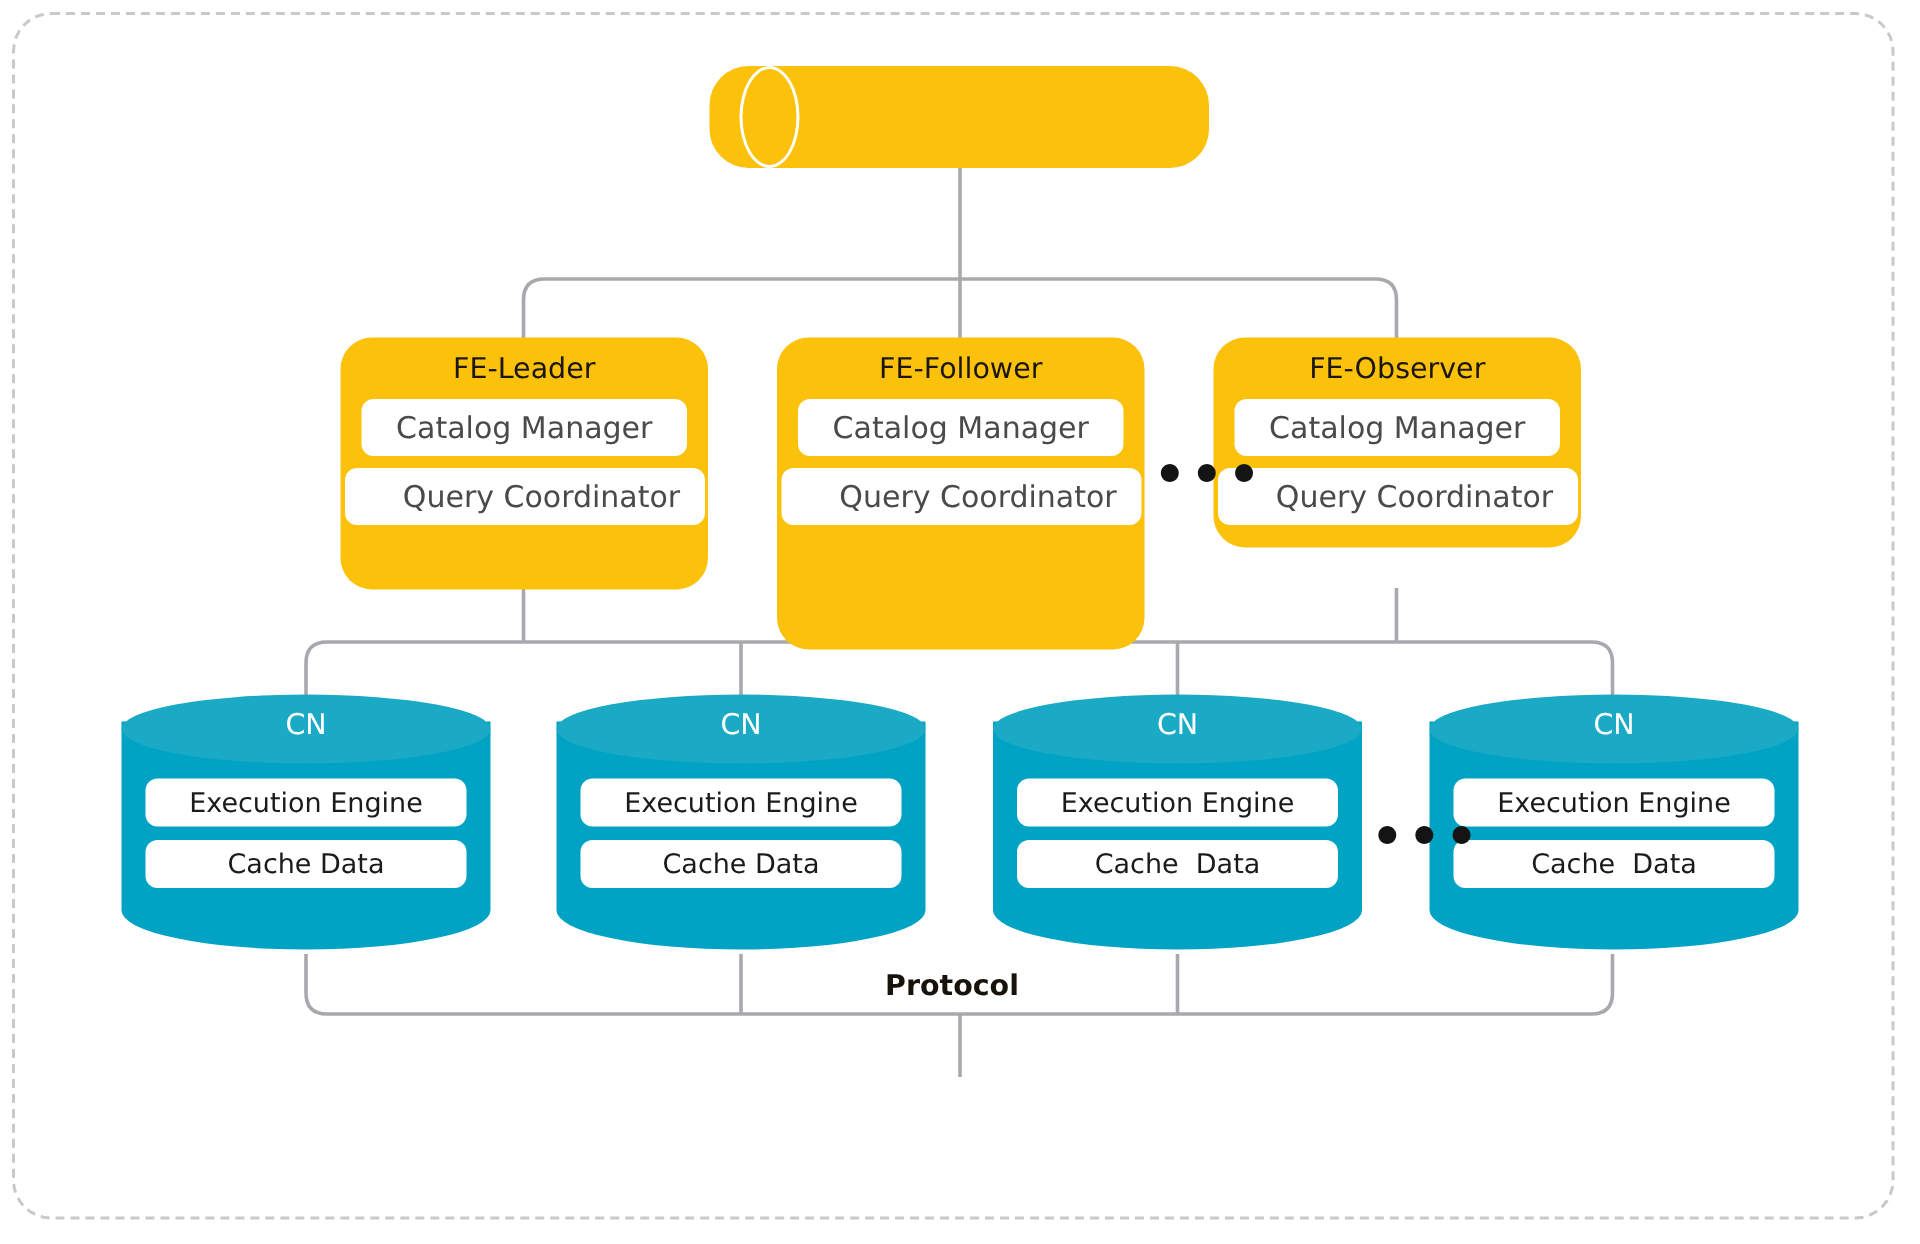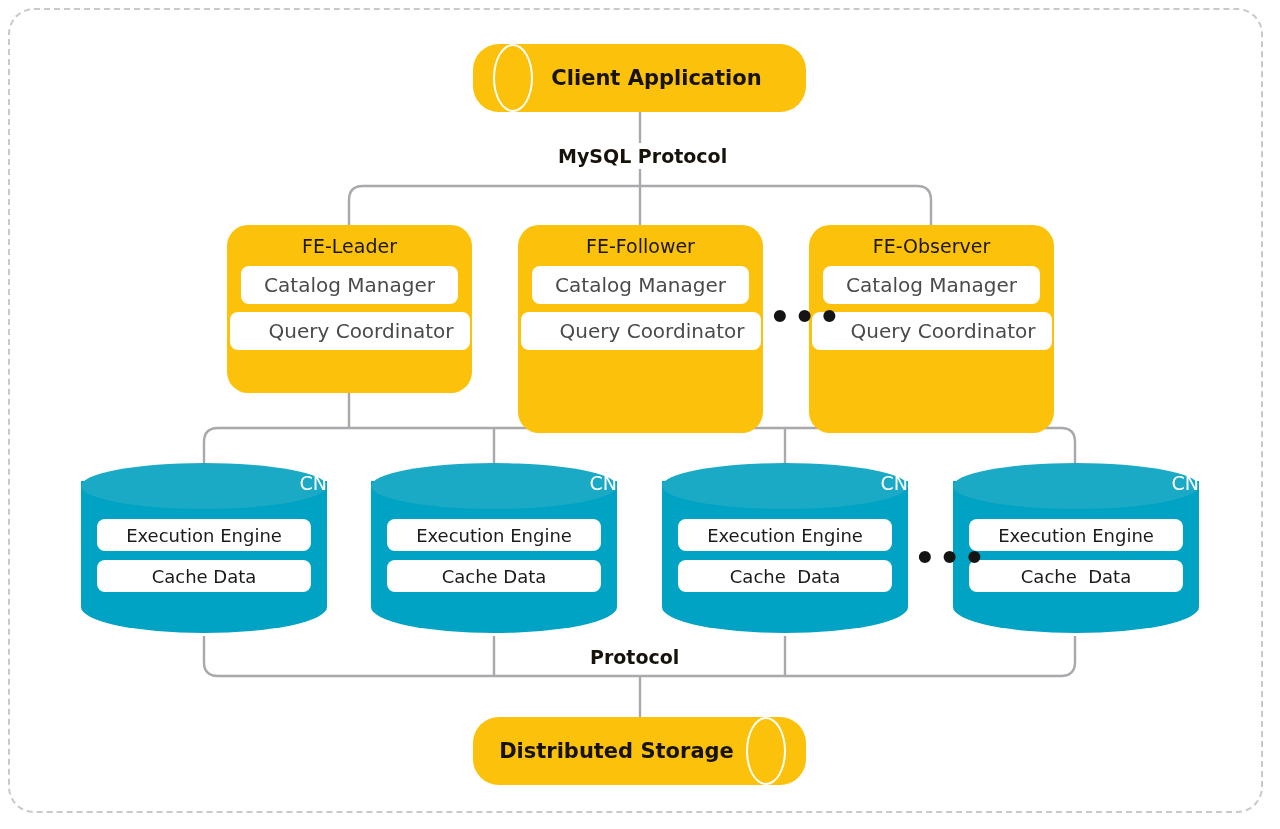--- a/index.html
+++ b/index.html
@@ -167,21 +167,21 @@
     width: 100%;
     height: 46px;
     background: #1AAAC6;
     border-radius: 50% / 50%;
   }
   .cn-node .cn-label {
     position: absolute;
     top: 9px;
     left: 0;
     width: 100%;
-    text-align: right;
+    text-align: center;
     font-size: 19px;
     color: #ffffff;
     z-index: 3;
   }
   .cn-node .cn-inner {
     position: absolute;
     left: 16px;
     right: 16px;
     top: 56px;
     z-index: 3;
@@ -236,40 +236,38 @@
     <path class="wire" d="M 204,636 L 204,662 Q 204,676 218,676 L 1061,676 Q 1075,676 1075,662 L 1075,636"></path>
     <path class="wire" d="M 494,636 L 494,676"></path>
     <path class="wire" d="M 785,636 L 785,676"></path>
 
     <path class="wire" d="M 640,676 L 640,718"></path>
   </svg>
 
   <div class="cyl-h cap-on-left" style="left:473px; top:44px; width:333px; height:68px;">
     <div class="body"></div>
     <div class="cap-left"></div>
-    <div class="label">Client Application</div>
-  </div>
-
-  <div class="edge-label" style="left:548px; top:143px;">MySQL Protocol</div>
+  </div>
+
 
   <div class="fe-node" style="left:227px; top:225px; width:245px; height:168px;">
     <div class="fe-title">FE-Leader</div>
     <div class="sub-box">Catalog Manager</div>
     <div class="sub-box">Query Coordinator</div>
   </div>
 
   <div class="fe-node" style="left:518px; top:225px; width:245px; height:208px;">
     <div class="fe-title">FE-Follower</div>
     <div class="sub-box">Catalog Manager</div>
     <div class="sub-box">Query Coordinator</div>
   </div>
 
   <div class="ellipsis" style="left:769px; top:312px;">•••</div>
 
-  <div class="fe-node" style="left:809px; top:225px; width:245px; height:208px;">
+  <div class="fe-node" style="left:809px; top:225px; width:245px; height:140px;">
     <div class="fe-title">FE-Observer</div>
     <div class="sub-box">Catalog Manager</div>
     <div class="sub-box">Query Coordinator</div>
   </div>
 
   <div class="cn-node" style="left:81px; top:463px; width:246px; height:170px;">
     <div class="cn-body"></div>
     <div class="cn-top"></div>
     <div class="cn-label">CN</div>
     <div class="cn-inner">
@@ -305,19 +303,14 @@
     <div class="cn-top"></div>
     <div class="cn-label">CN</div>
     <div class="cn-inner">
       <div class="sub-box">Execution Engine</div>
       <div class="sub-box">Cache  Data</div>
     </div>
   </div>
 
   <div class="starrocks-label" style="left:578px; top:644px;">Protocol</div>
 
-  <div class="cyl-h cap-on-right" style="left:473px; top:717px; width:333px; height:68px;">
-    <div class="body"></div>
-    <div class="cap-right"></div>
-    <div class="label">Distributed Storage</div>
-  </div>
 
 </div>
 
 </body></html>

